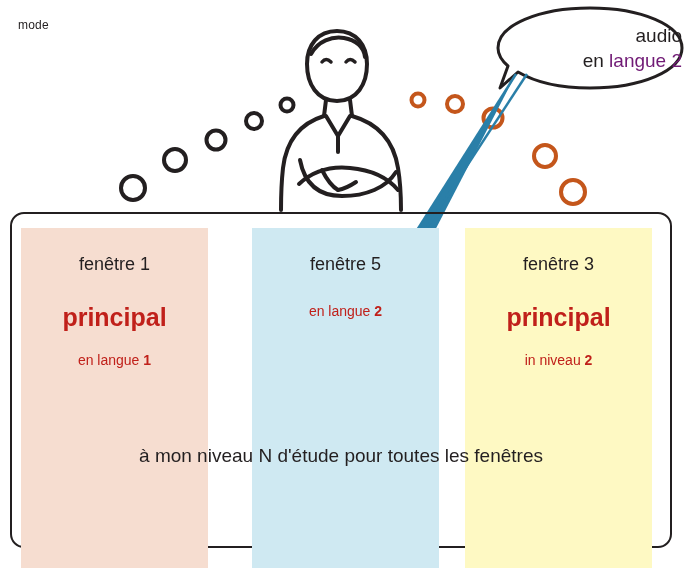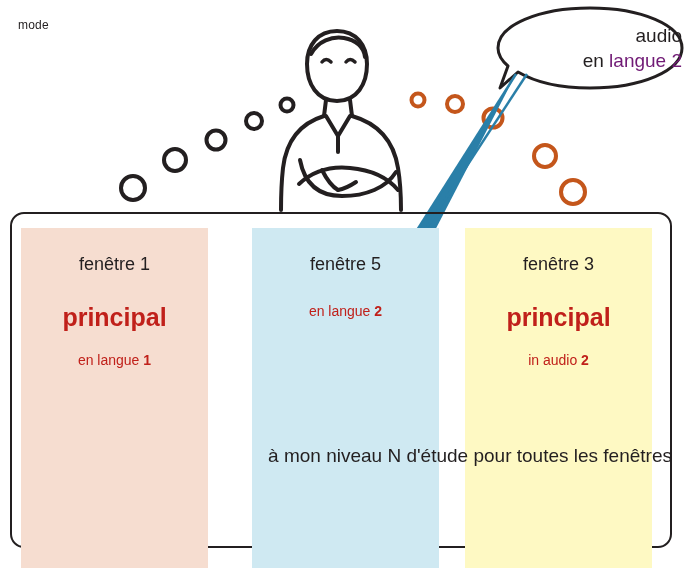--- a/index.html
+++ b/index.html
@@ -123,21 +123,21 @@
     color: #c0201a;
     font-weight: bold;
   }
 
   
   #footer-note {
     position: absolute;
     left: 10px;
     top: 445px;
     width: 662px;
-    text-align: right;
+    text-align: center;
     font-size: 19px;
     color: #231f20;
   }
 </style>
 </head>
 <body>
 
 <div id="canvas">
 
   <div id="mode-label">mode</div>
@@ -210,18 +210,18 @@
   </div>
 
   <div class="column" id="col-2">
     <div class="col-title">fenêtre 5</div>
     <div class="col-lang"><span>en langue </span><b>2</b></div>
   </div>
 
   <div class="column" id="col-3">
     <div class="col-title">fenêtre 3</div>
     <div class="col-main">principal</div>
-    <div class="col-lang"><span>in audio </span><b>2</b></div>
+    <div class="col-lang"><span>in niveau </span><b>2</b></div>
   </div>
 
   <div id="footer-note">à mon niveau N d'étude pour toutes les fenêtres</div>
 
 </div>
 
 </body></html>

